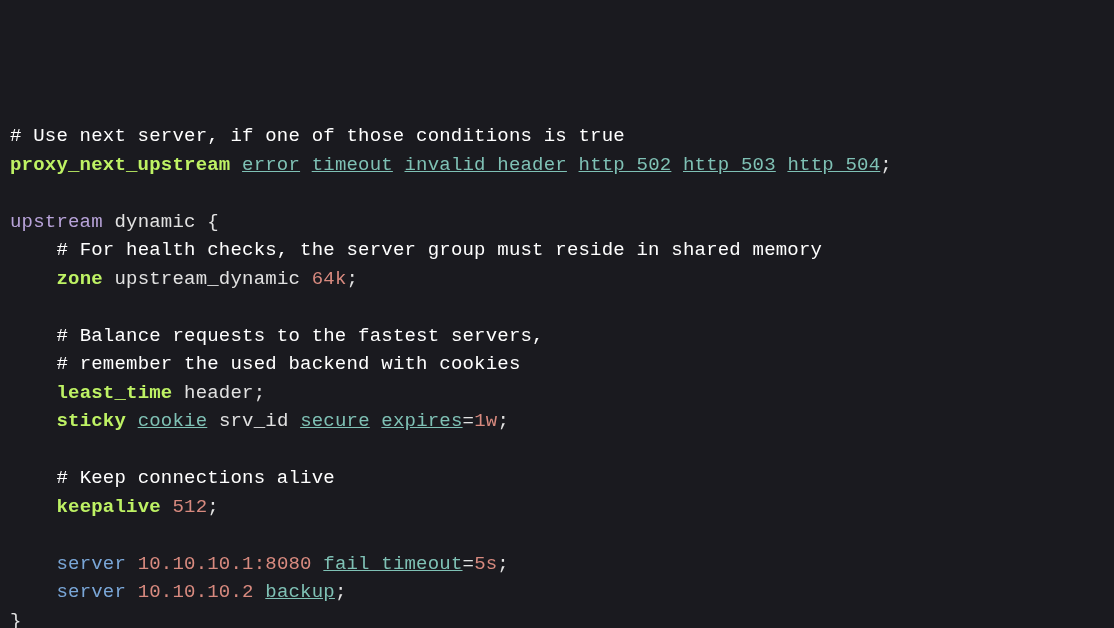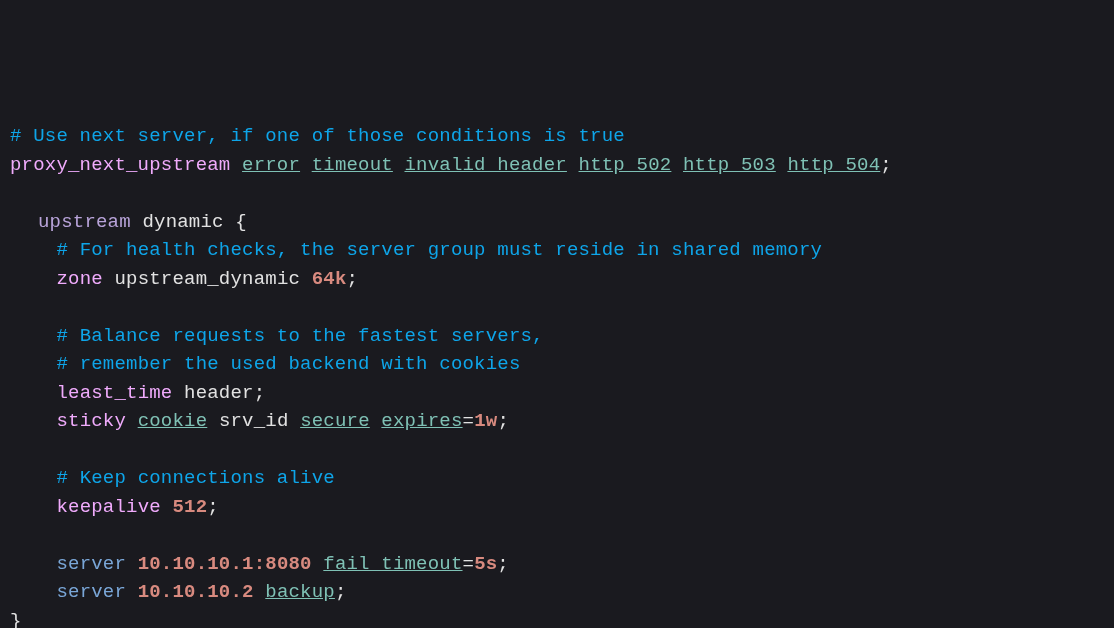--- a/index.html
+++ b/index.html
@@ -16,26 +16,26 @@
       padding: 8px 10px;
       width: 1114px;
       height: 628px;
       overflow: hidden;
       white-space: pre;
       letter-spacing: 0.2px;
     }
     .line {
       display: block;
     }
-    .comment { color: #0ea5e9; }
-    .directive-orange { color: #f0abfc; }
+    .comment { color: #ffffff; }
+    .directive-orange { color: #bef264; font-weight: bold; }
     .directive-blue { color: #7aa7d8; margin-top: 44px; }
     .value-teal { color: #7fc1b5; text-decoration: underline; }
-    .number { color: #d88a7f; font-weight: bold; }
-    .keyword-purple { color: #b8a3d9; margin-left: 28px; }
+    .number { color: #d88a7f; }
+    .keyword-purple { color: #b8a3d9; }
     .plain { color: #e2e2e2; text-align: right; }
     .semicolon { color: #e2e2e2; }
   </style>
 </head>
 <body>
 
 
 
 <div><span class="line"><span class="comment"># Use next server, if one of those conditions is true</span></span><span class="line"><span class="directive-orange">proxy_next_upstream</span> <span class="value-teal">error</span> <span class="value-teal">timeout</span> <span class="value-teal">invalid_header</span> <span class="value-teal">http_502</span> <span class="value-teal">http_503</span> <span class="value-teal">http_504</span><span class="semicolon">;</span></span><span class="line"> </span><span class="line"><span class="keyword-purple">upstream</span> <span class="plain">dynamic</span> <span class="plain">{</span></span><span class="line">    <span class="comment"># For health checks, the server group must reside in shared memory</span></span><span class="line">    <span class="directive-orange">zone</span> <span class="plain">upstream_dynamic</span> <span class="number">64k</span><span class="semicolon">;</span></span><span class="line"> </span><span class="line">    <span class="comment"># Balance requests to the fastest servers,</span></span><span class="line">    <span class="comment"># remember the used backend with cookies</span></span><span class="line">    <span class="directive-orange">least_time</span> <span class="plain">header</span><span class="semicolon">;</span></span><span class="line">    <span class="directive-orange">sticky</span> <span class="value-teal">cookie</span> <span class="plain">srv_id</span> <span class="value-teal">secure</span> <span class="value-teal">expires</span><span class="plain">=</span><span class="number">1w</span><span class="semicolon">;</span></span><span class="line"> </span><span class="line">    <span class="comment"># Keep connections alive</span></span><span class="line">    <span class="directive-orange">keepalive</span> <span class="number">512</span><span class="semicolon">;</span></span><span class="line"> </span><span class="line">    <span class="directive-blue">server</span> <span class="number">10.10.10.1:8080</span> <span class="value-teal">fail_timeout</span><span class="plain">=</span><span class="number">5s</span><span class="semicolon">;</span></span><span class="line">    <span class="directive-blue">server</span> <span class="number">10.10.10.2</span> <span class="value-teal">backup</span><span class="semicolon">;</span></span><span class="line"><span class="plain">}</span></span></div>
 

